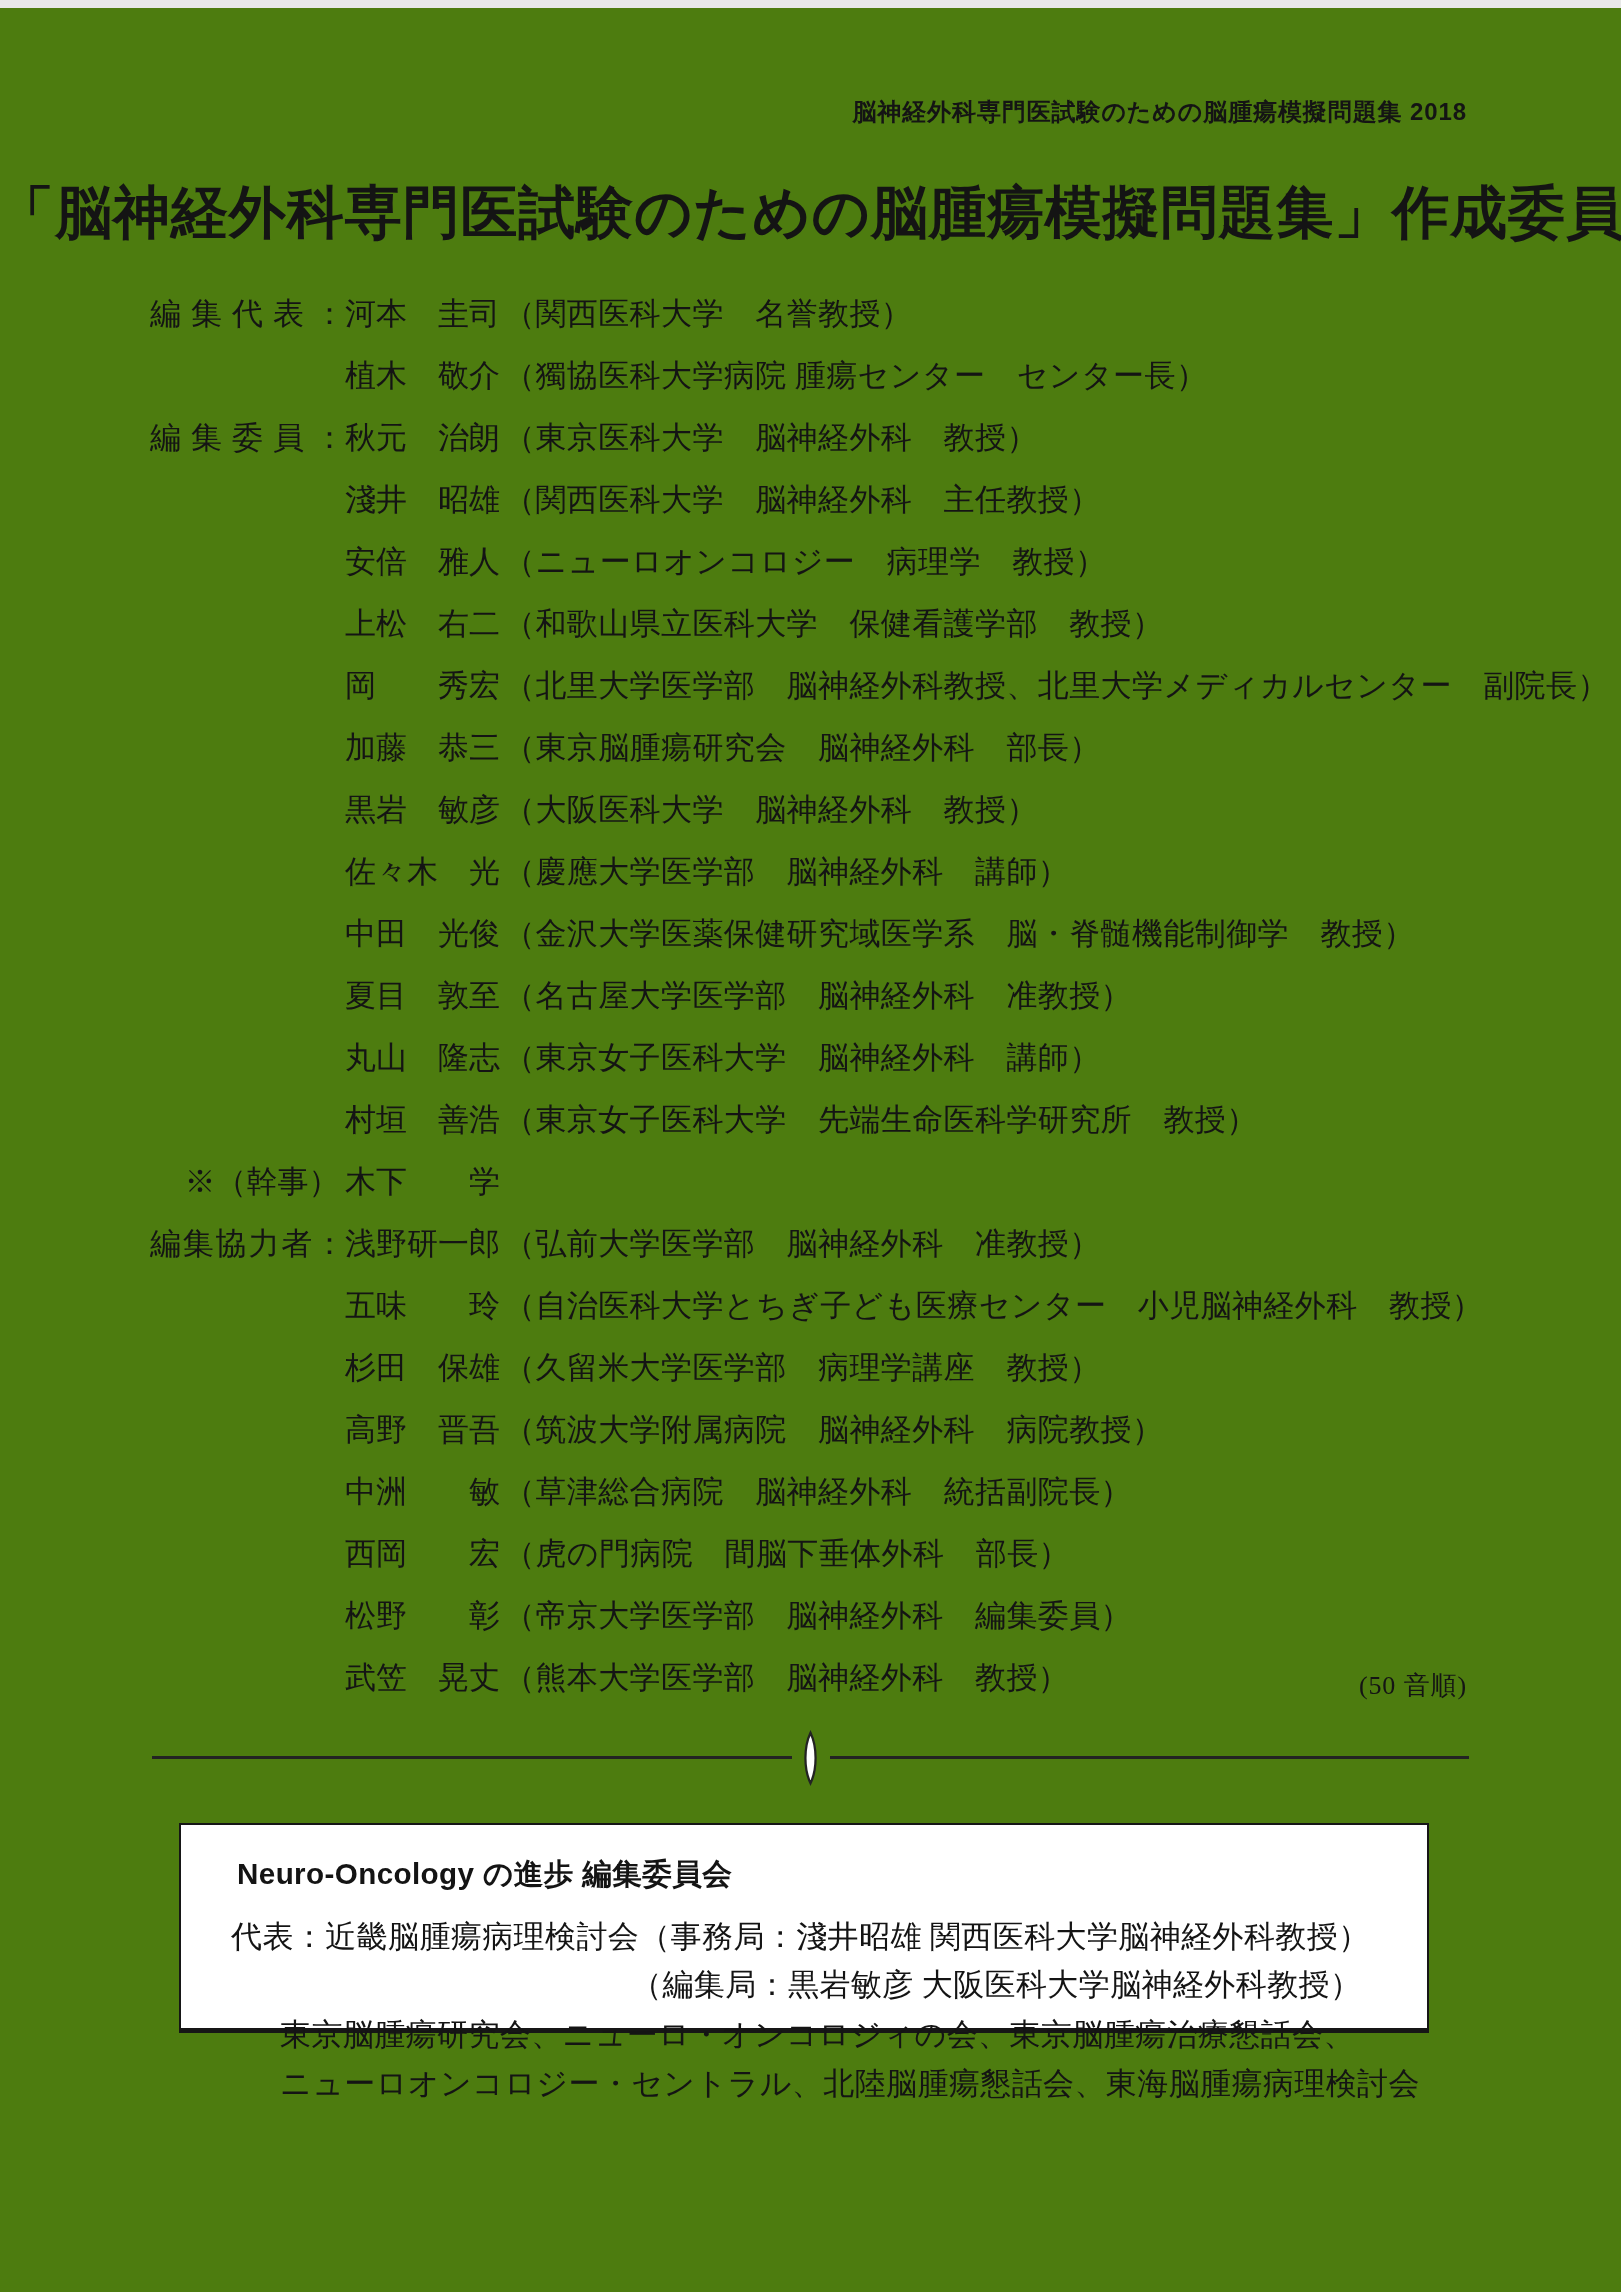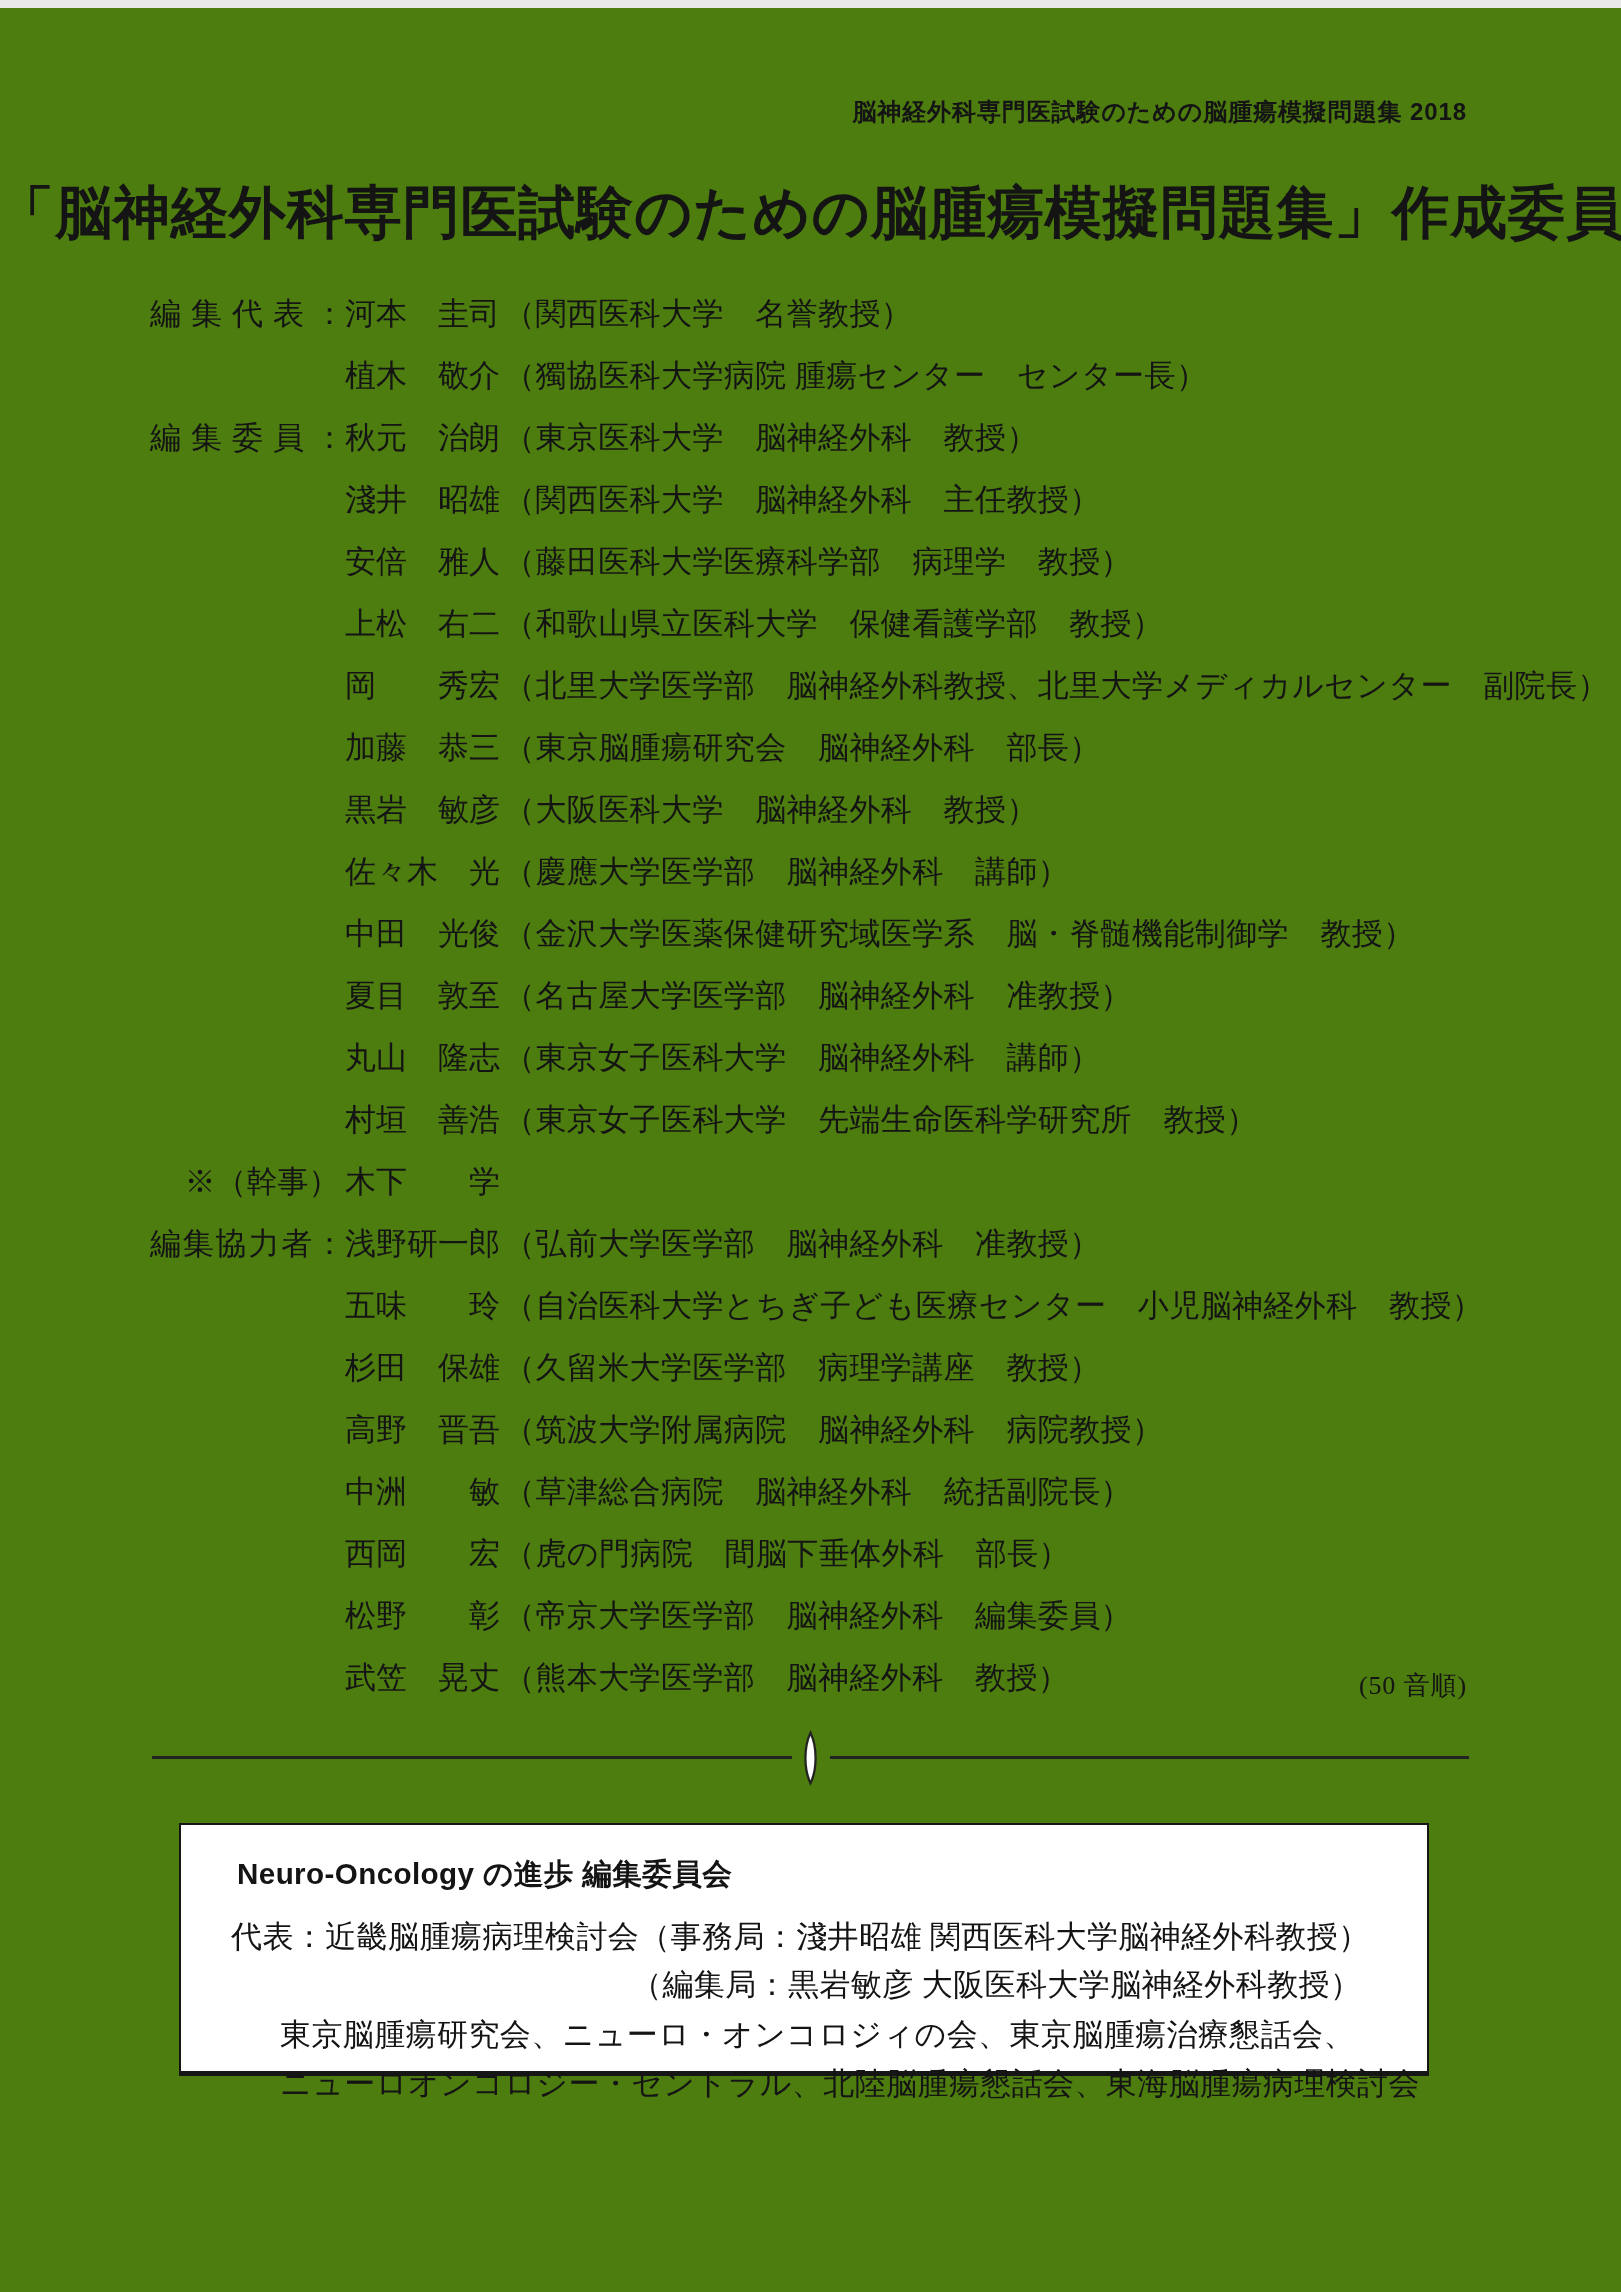--- a/index.html
+++ b/index.html
@@ -83,21 +83,21 @@
   }
   .divider-line { flex: 1; height: 2.7px; background: #232323; }
   .divider-lens { margin: 0 4.5px; display: block; }
 
   
   .info-box {
     position: absolute;
     top: 1815px;
     left: 179px;
     width: 1250px;
-    height: 253px;
+    height: 210px;
     box-sizing: border-box;
     border: 2.7px solid #161616;
     border-bottom-width: 5.4px;
     background: #fff;
   }
   .box-title {
     margin: 29px 0 0 56px;
     font-family: "Liberation Sans", "DejaVu Sans", sans-serif;
     font-weight: bold;
     font-size: 29.6px;
@@ -146,21 +146,21 @@
 
   <div class="row">
     <span class="role"></span>
     <span class="name">淺井　昭雄</span>
     <span class="aff">（関西医科大学　脳神経外科　主任教授）</span>
   </div>
 
   <div class="row">
     <span class="role"></span>
     <span class="name">安倍　雅人</span>
-    <span class="aff">（藤田医科大学医療科学部　病理学　教授）</span>
+    <span class="aff">（ニューロオンコロジー　病理学　教授）</span>
   </div>
 
   <div class="row">
     <span class="role"></span>
     <span class="name">上松　右二</span>
     <span class="aff">（和歌山県立医科大学　保健看護学部　教授）</span>
   </div>
 
   <div class="row">
     <span class="role"></span>

